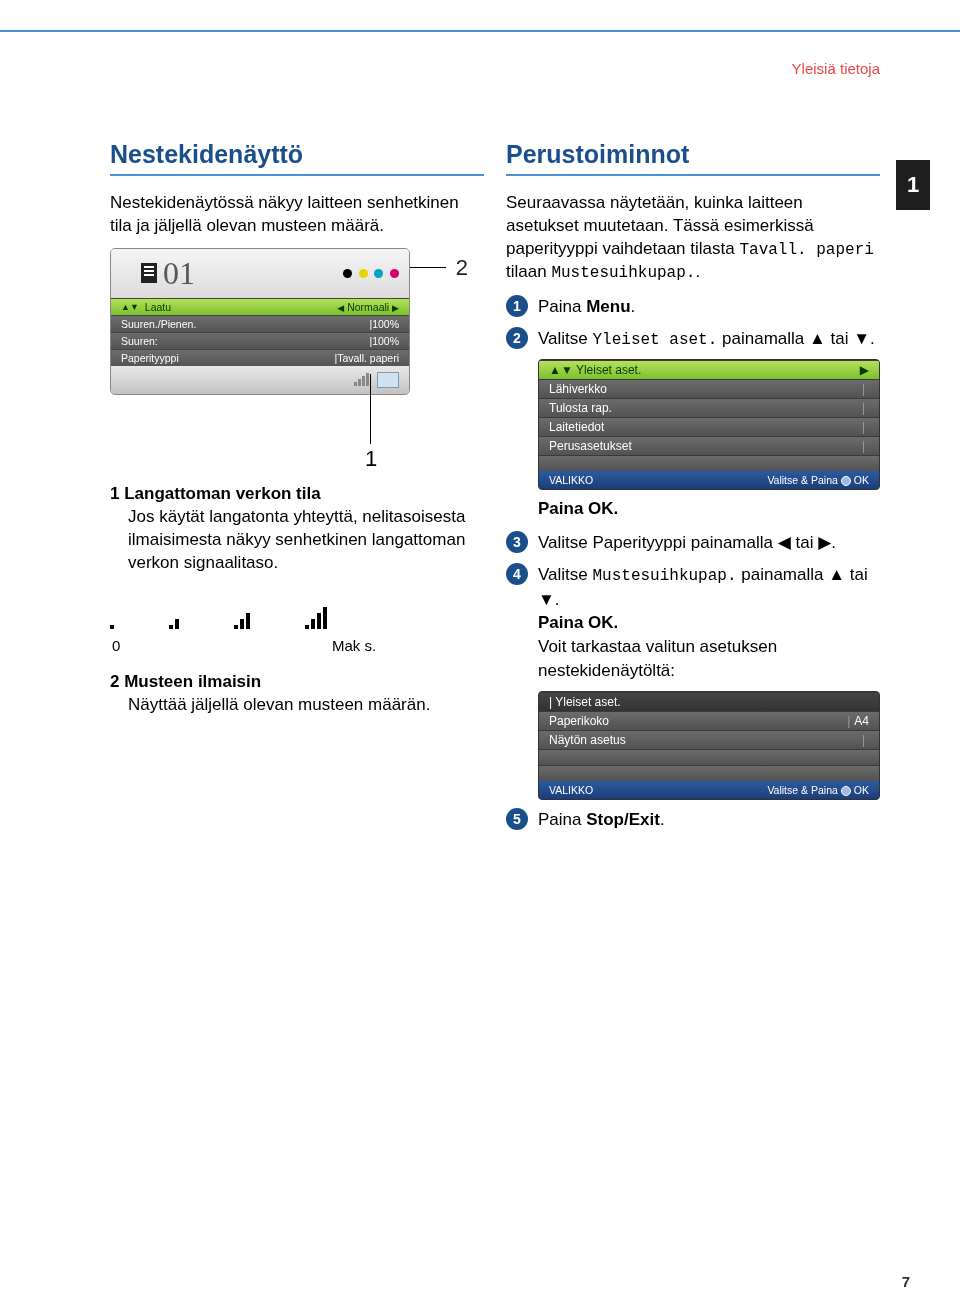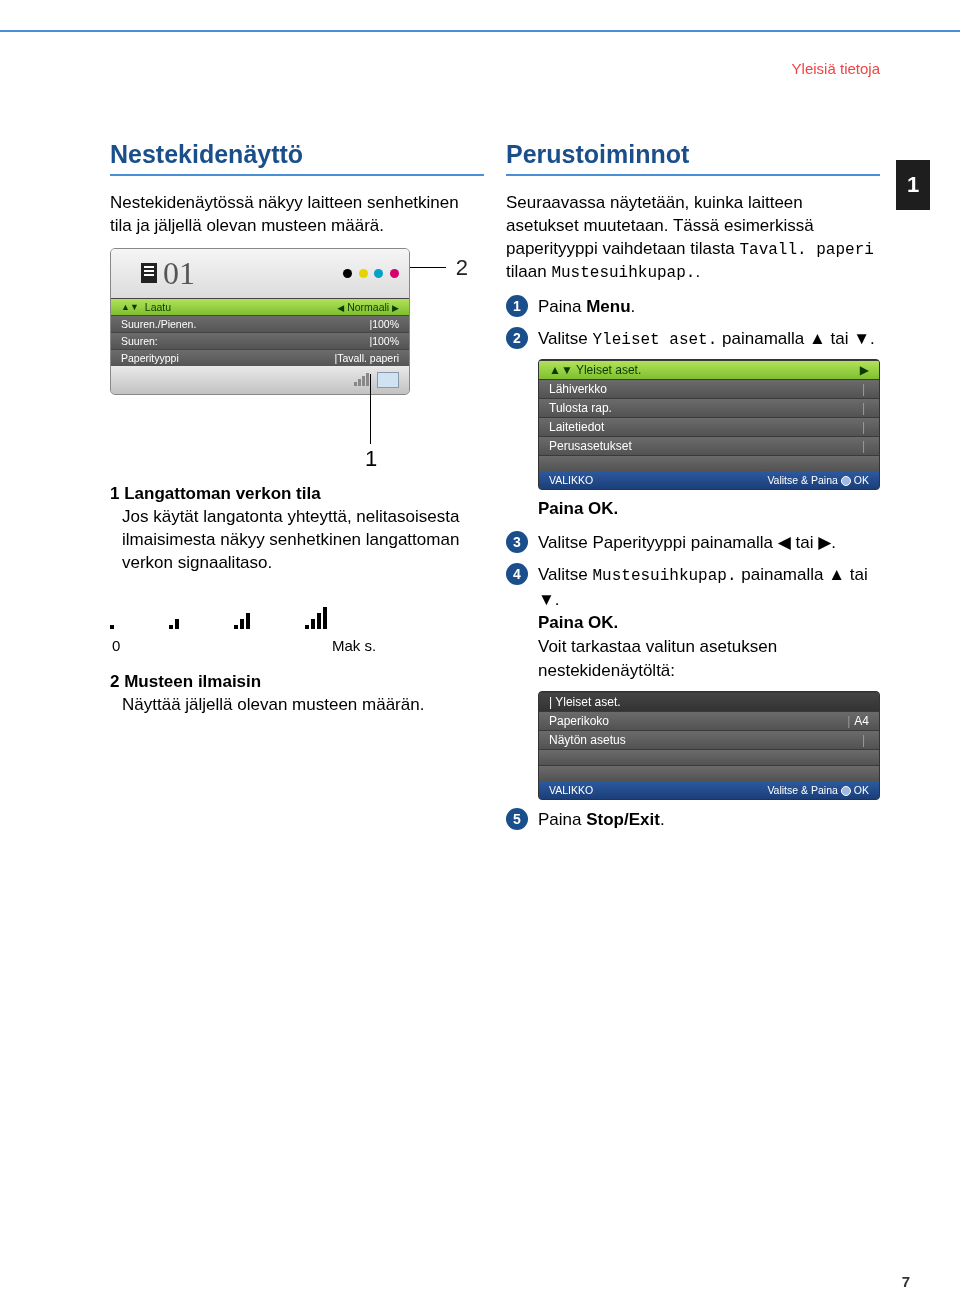--- a/index.html
+++ b/index.html
@@ -145,21 +145,21 @@
   .callout-1-line {
     position:absolute; left:260px; top:-40px; width:1px; height:70px; background:#000;
   }
   .callout-1-num {
     position:absolute; left:255px; top:32px; font-size:22px;
   }
 
   .list1 { margin-top:10px; }
   .list1 .item-num { font-weight:bold; }
   .list1 .item-title { font-weight:bold; }
-  .list1 .item-body { margin-left:12px; margin-top:2px; line-height:1.35; }
+  .list1 .item-body { margin-left:18px; margin-top:2px; line-height:1.35; }
 
   .sigrow {
     display:flex; align-items:flex-end; gap:55px;
     margin: 20px 0 8px 0; height:34px;
   }
   .sig { display:inline-flex; flex-direction:column; align-items:center; }
   .bars { display:inline-flex; align-items:flex-end; gap:2px; }
   .bars span { width:4px; background:#000; }
   .siglabels { display:flex; justify-content:space-between; width:280px; margin-left:2px; font-size:15px; }
 

